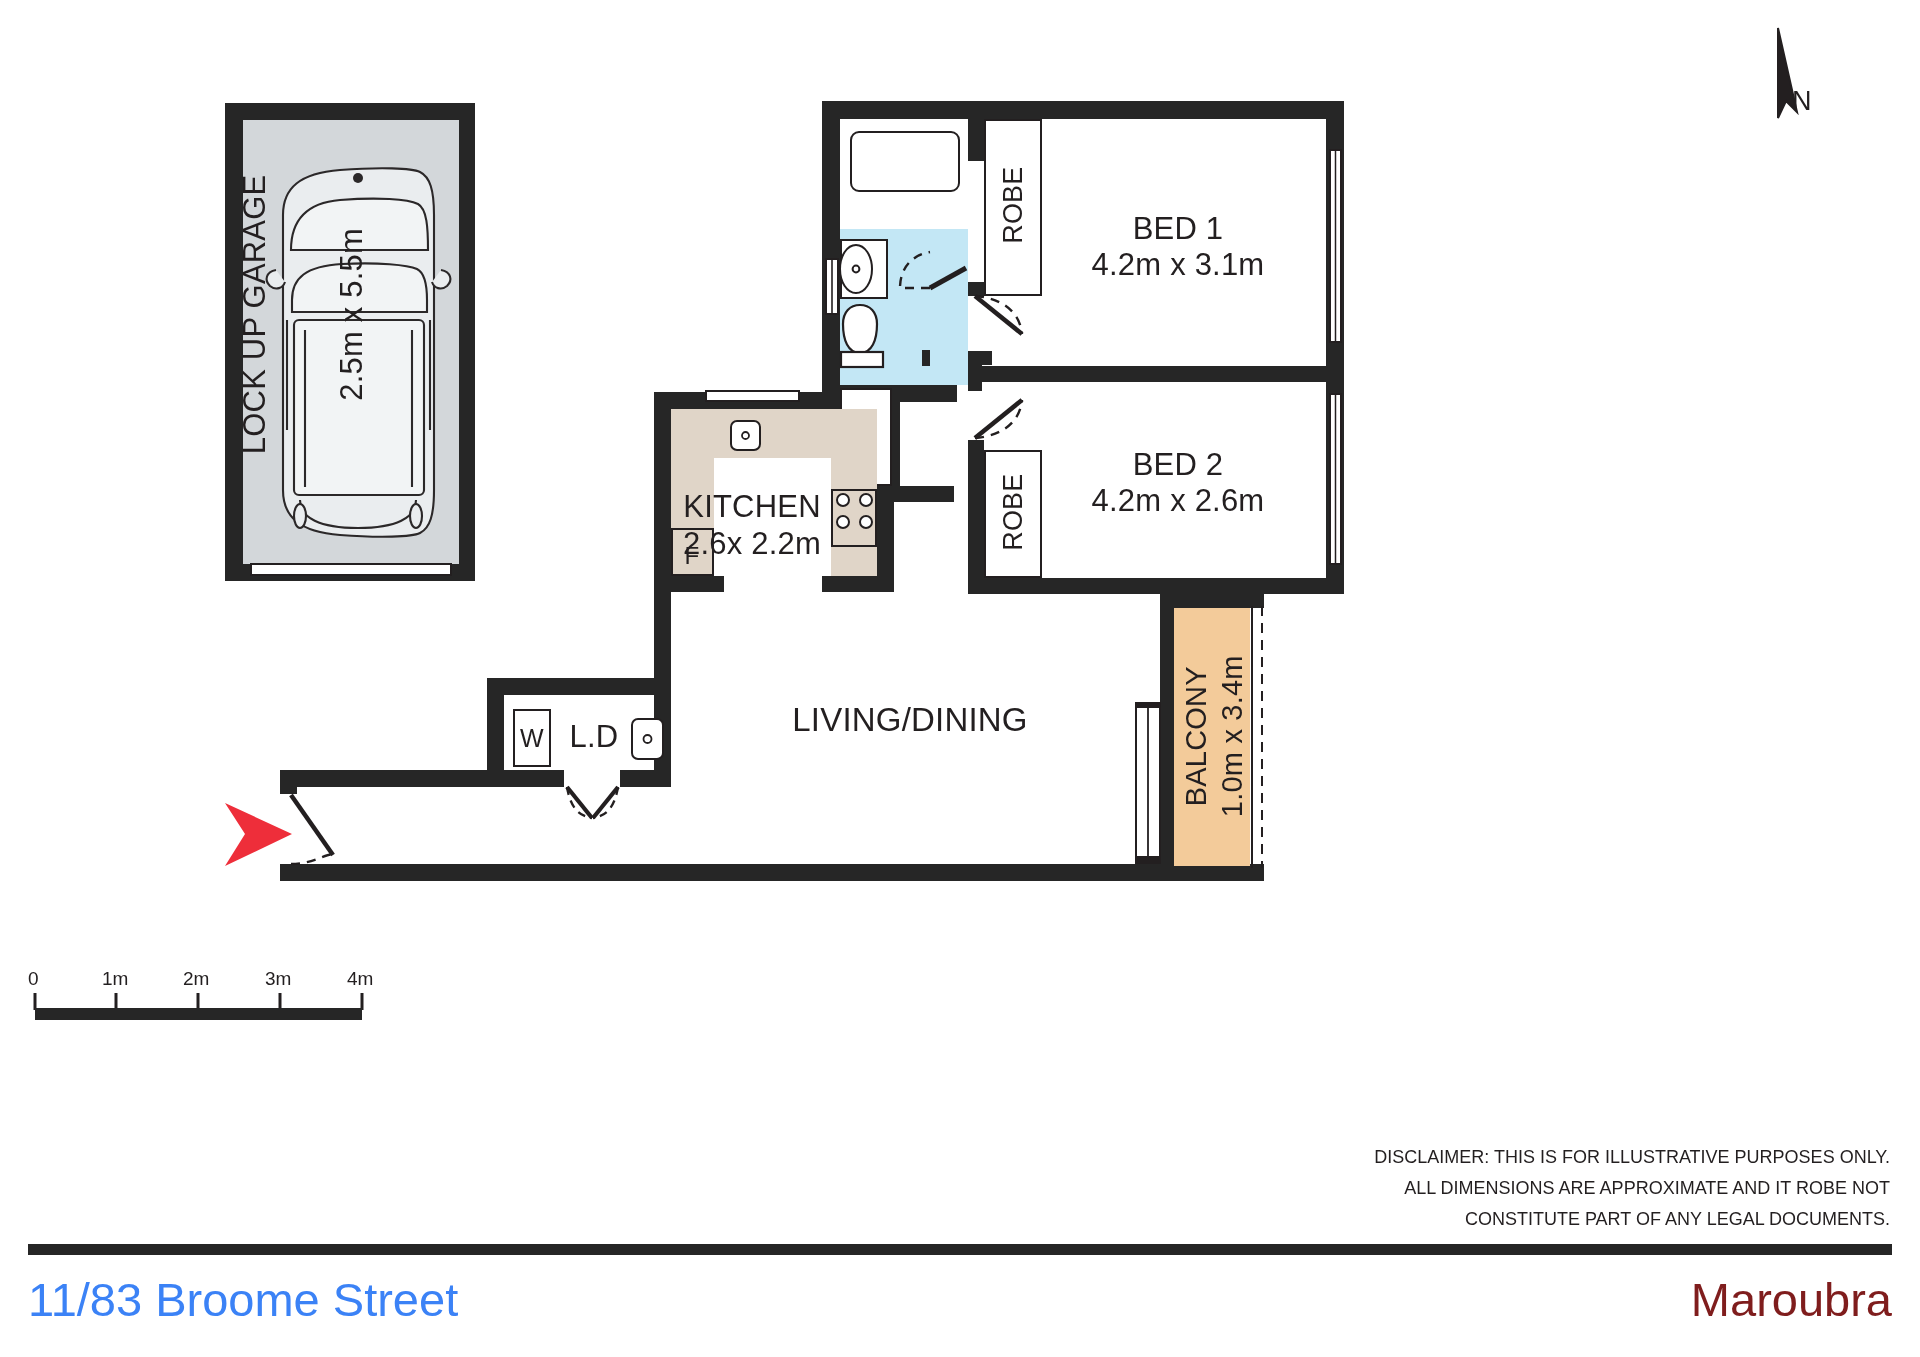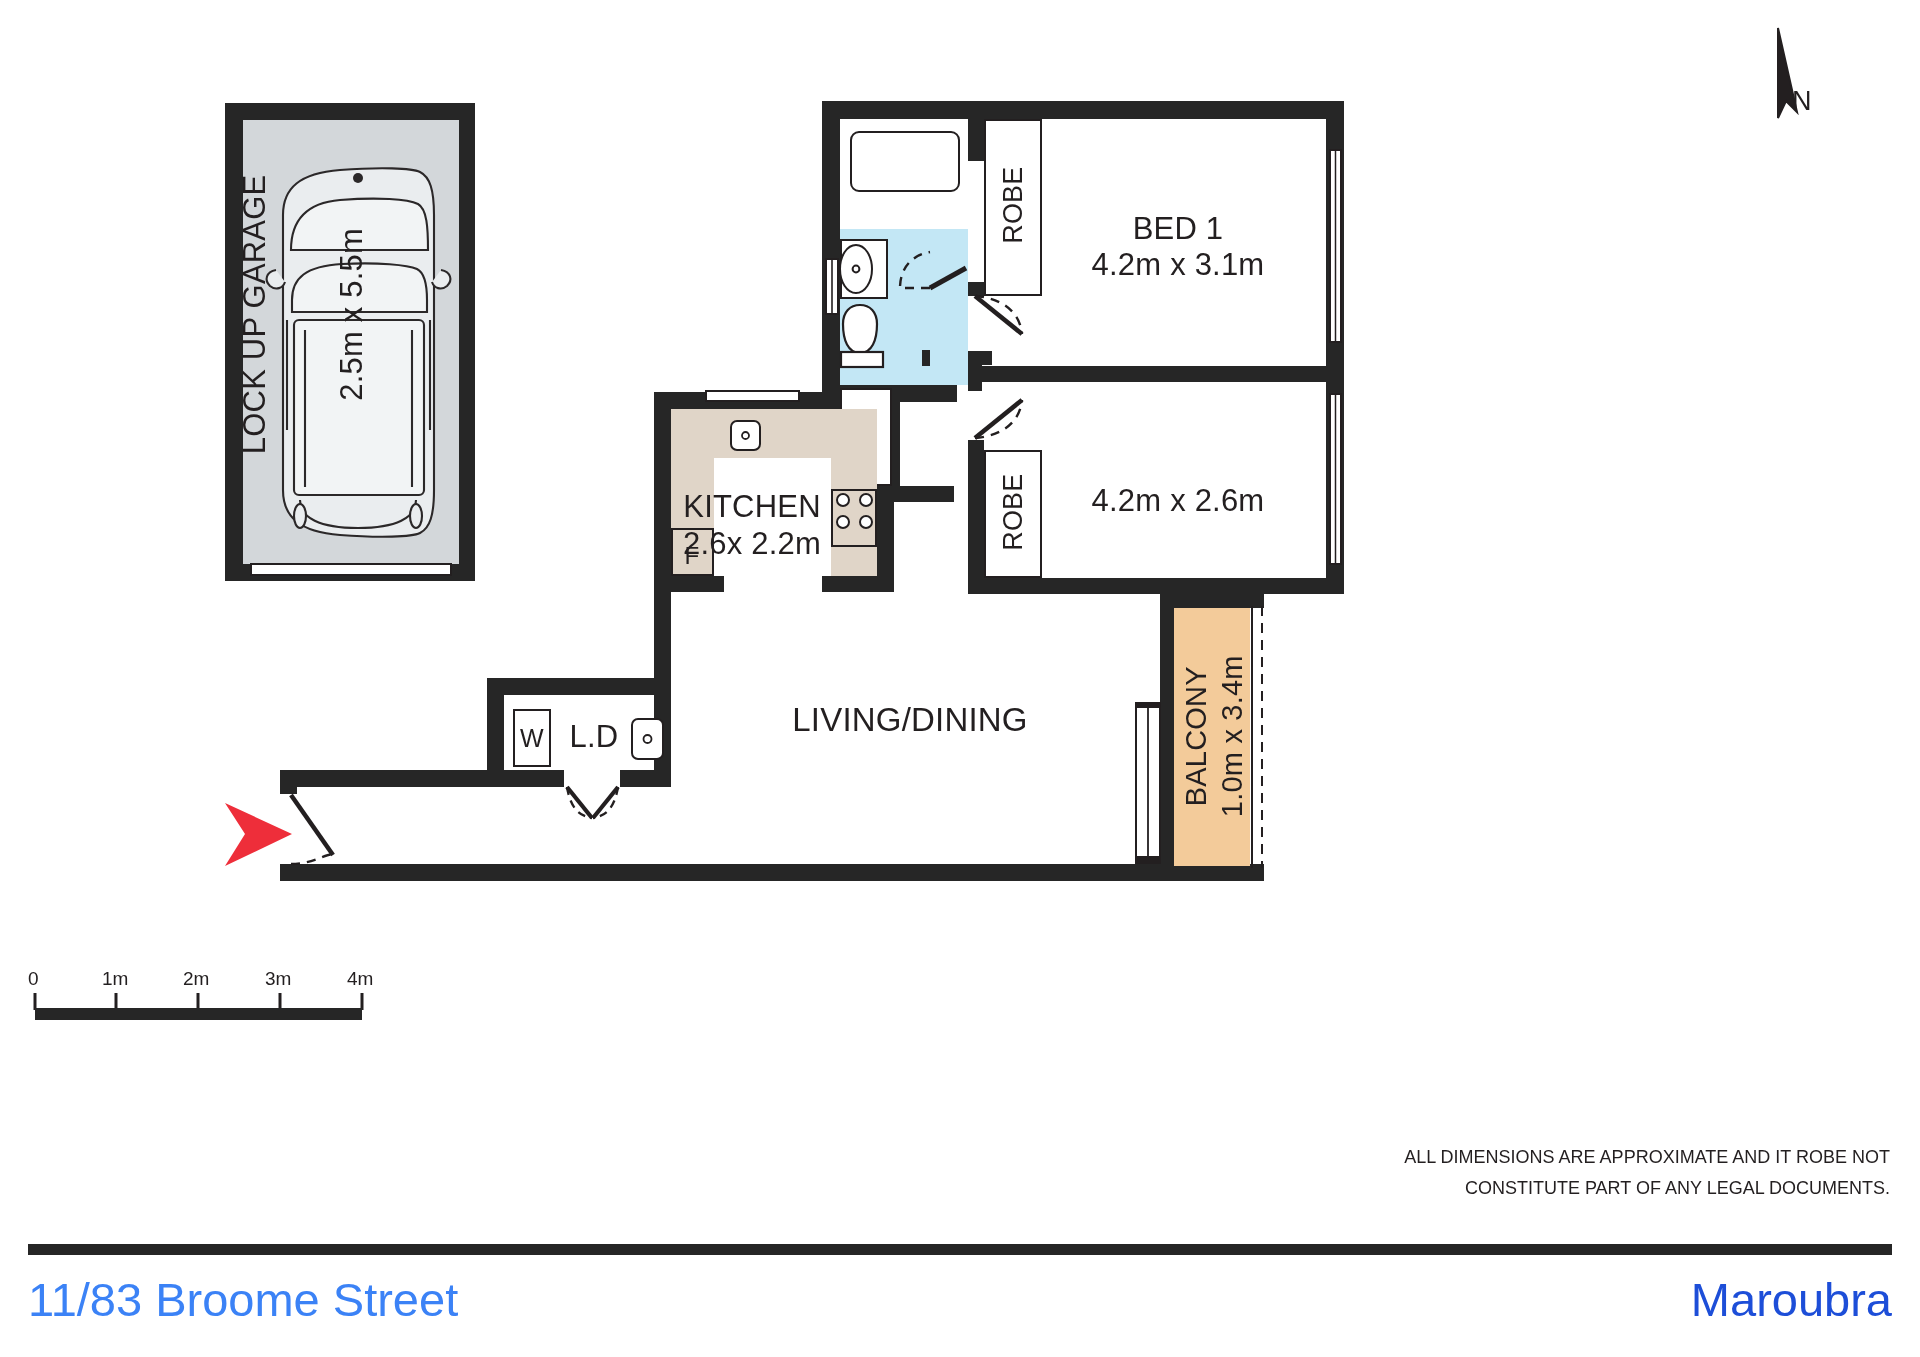--- a/index.html
+++ b/index.html
@@ -70,21 +70,21 @@
     top: 1272px;
     font-size: 47px;
     color: #3b82f6;
     white-space: nowrap;
   }
   .title-right {
     position: absolute;
     right: 28px;
     top: 1272px;
     font-size: 47px;
-    color: #1d4ed8;
+    color: #7f1d1d;
     white-space: nowrap;
     text-align: right;
   }
   .disclaimer {
     position: absolute;
     right: 30px;
     top: 1142px;
     width: 700px;
     text-align: right;
     font-size: 18px;
@@ -230,20 +230,23 @@
     <span>C.B</span>
   </div>
 
   <div class="label lbl-room" style="left:1178px; top:212px; width:420px; margin-left:-210px;">
     <span>BED 1</span>
   </div>
   <div class="label lbl-dim" style="left:1178px; top:248px; width:420px; margin-left:-210px;">
     <span>4.2m x 3.1m</span>
   </div>
 
+  <div class="label lbl-room" style="left:1178px; top:448px; width:420px; margin-left:-210px;">
+    <span>BED 2</span>
+  </div>
   <div class="label lbl-dim" style="left:1178px; top:484px; width:420px; margin-left:-210px;">
     <span>4.2m x 2.6m</span>
   </div>
 
   <svg class="overlay" viewBox="0 0 1920 1357">
     <rect x="1330" y="150" width="11" height="192" fill="#ffffff" stroke="#231f20" stroke-width="2"></rect>
     <line x1="1335.5" y1="150" x2="1335.5" y2="342" stroke="#231f20" stroke-width="1.5"></line>
     <rect x="1330" y="394" width="11" height="170" fill="#ffffff" stroke="#231f20" stroke-width="2"></rect>
     <line x1="1335.5" y1="394" x2="1335.5" y2="564" stroke="#231f20" stroke-width="1.5"></line>
 
@@ -351,20 +354,21 @@
   <svg class="overlay" viewBox="0 0 1920 1357">
     <line x1="35" y1="993" x2="35" y2="1010" stroke="#231f20" stroke-width="3"></line>
     <line x1="116" y1="993" x2="116" y2="1010" stroke="#231f20" stroke-width="3"></line>
     <line x1="198" y1="993" x2="198" y2="1010" stroke="#231f20" stroke-width="3"></line>
     <line x1="280" y1="993" x2="280" y2="1010" stroke="#231f20" stroke-width="3"></line>
     <line x1="362" y1="993" x2="362" y2="1010" stroke="#231f20" stroke-width="3"></line>
     <rect x="35" y="1008" width="327" height="12" fill="#262626"></rect>
   </svg>
 
   <div class="disclaimer">
+    <div>DISCLAIMER: THIS IS FOR ILLUSTRATIVE PURPOSES ONLY.</div>
     <div>ALL DIMENSIONS ARE APPROXIMATE AND IT ROBE NOT</div>
     <div>CONSTITUTE PART OF ANY LEGAL DOCUMENTS.</div>
   </div>
 
   <div class="rule" style="left:28px; top:1244px; width:1864px; height:11px;"></div>
   <div class="title-left">11/83 Broome Street</div>
   <div class="title-right">Maroubra</div>
 
 </div>
 

